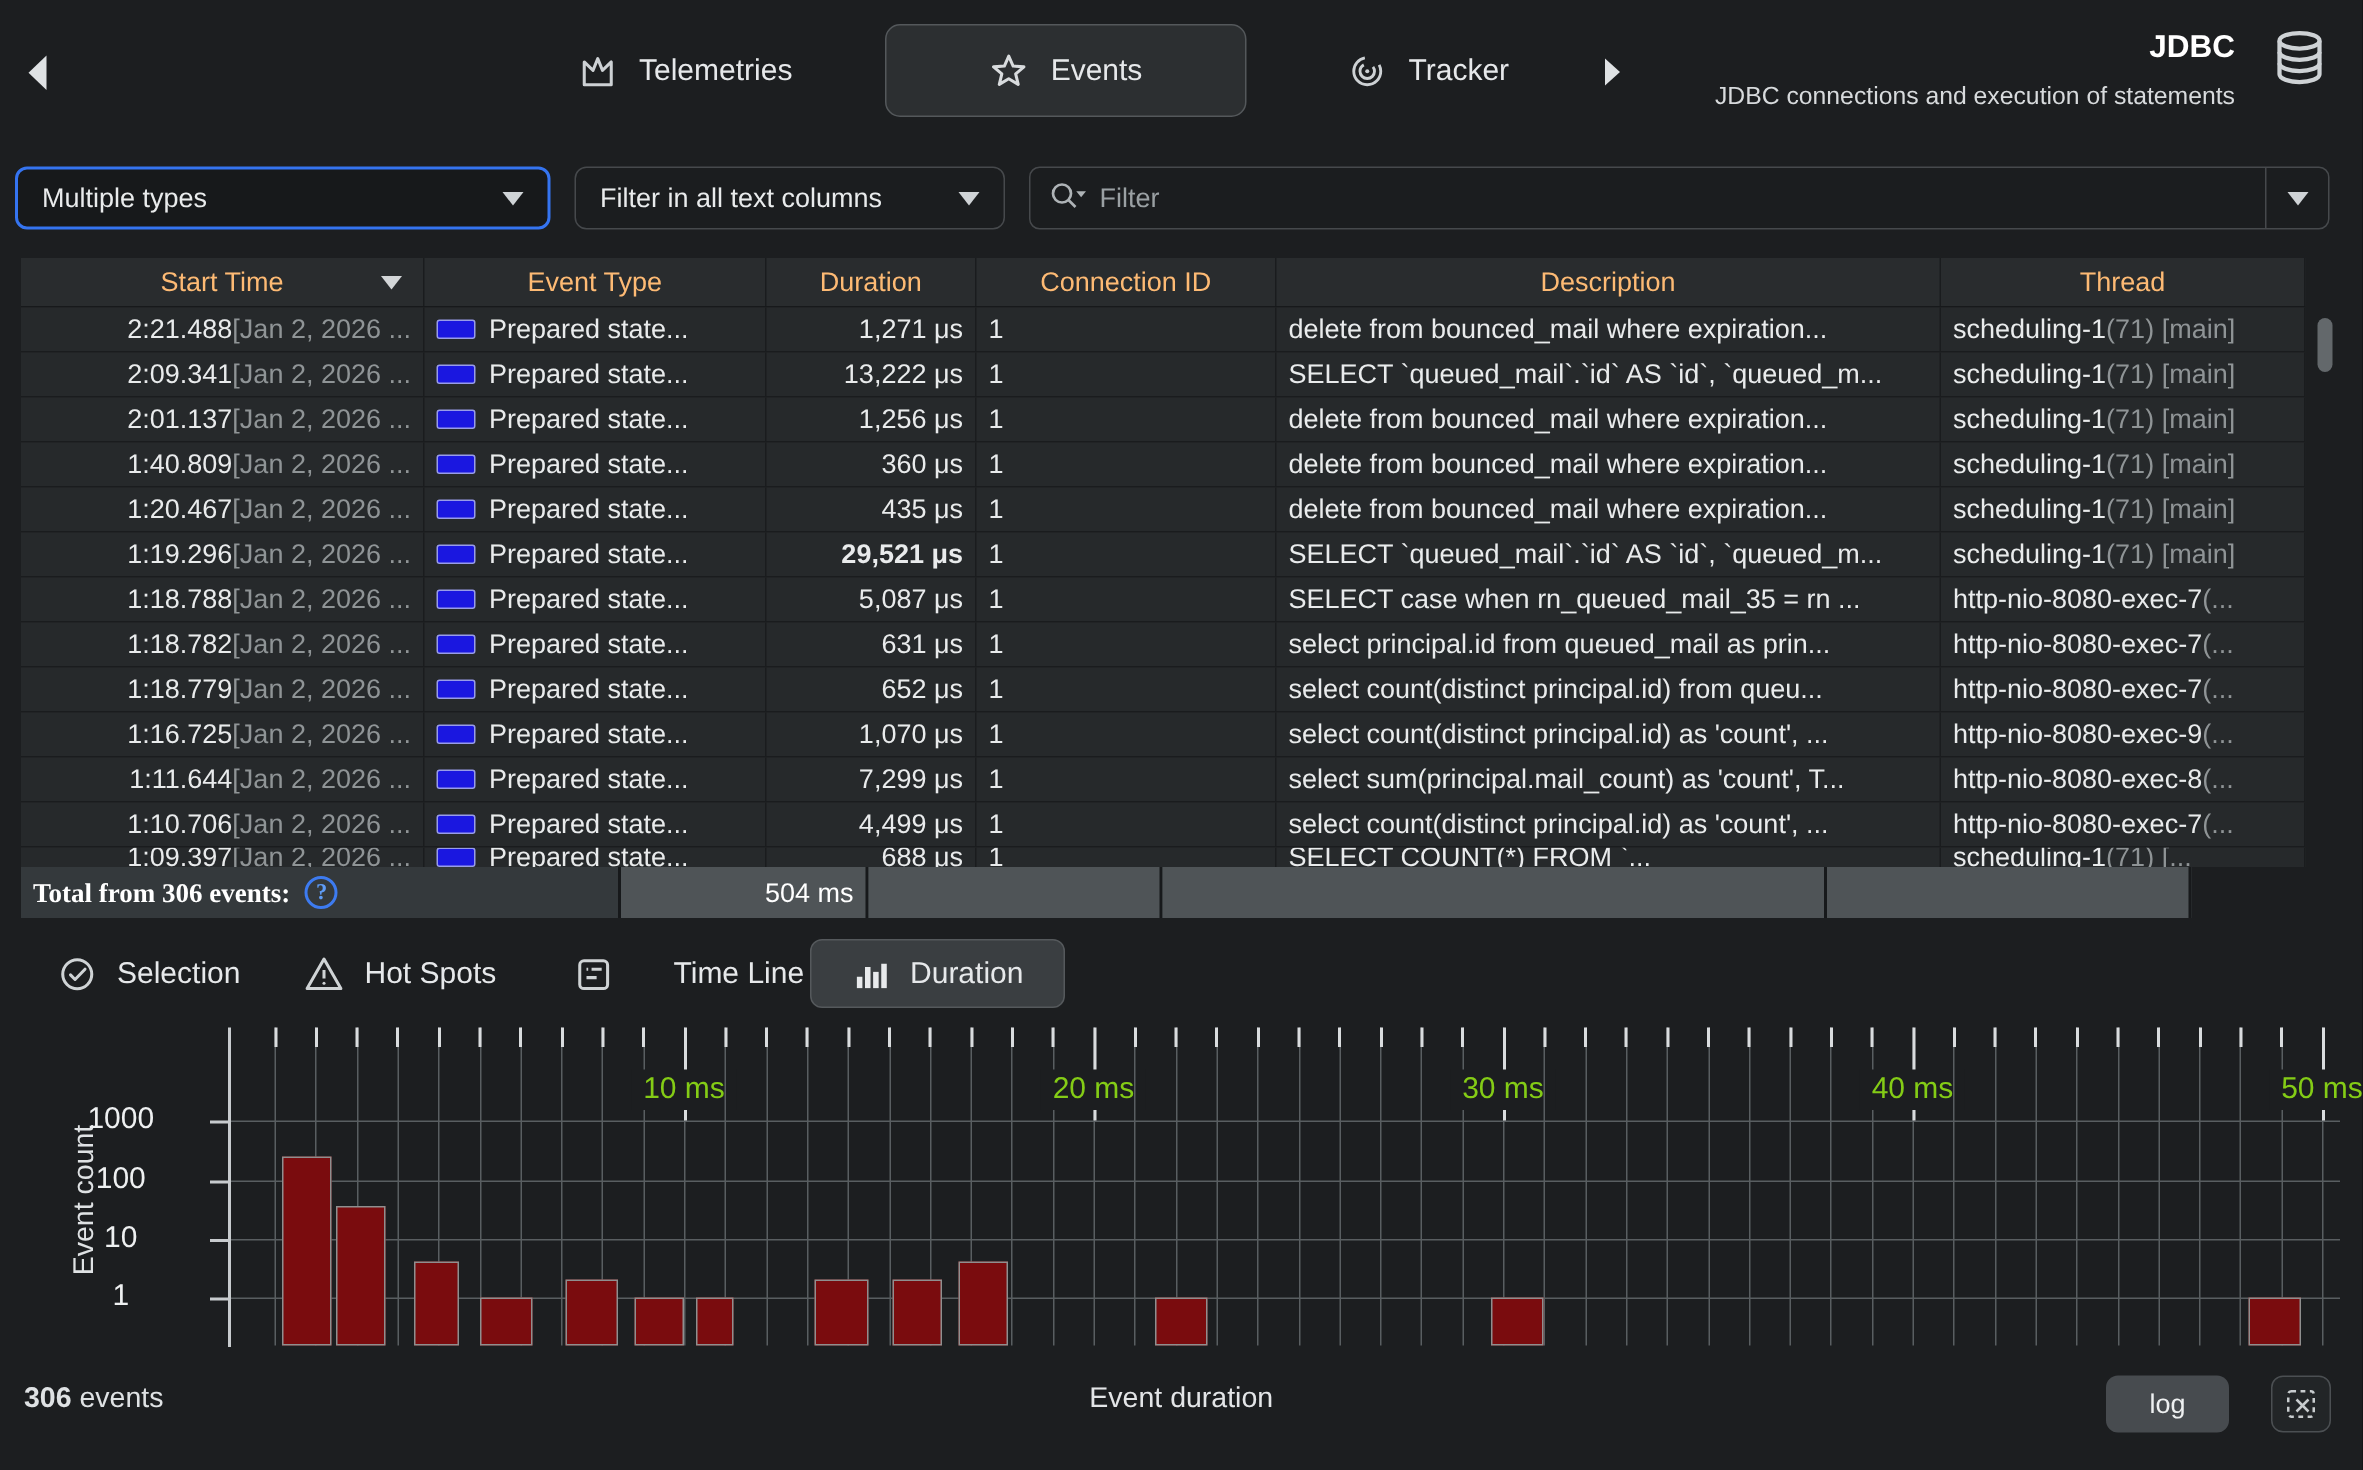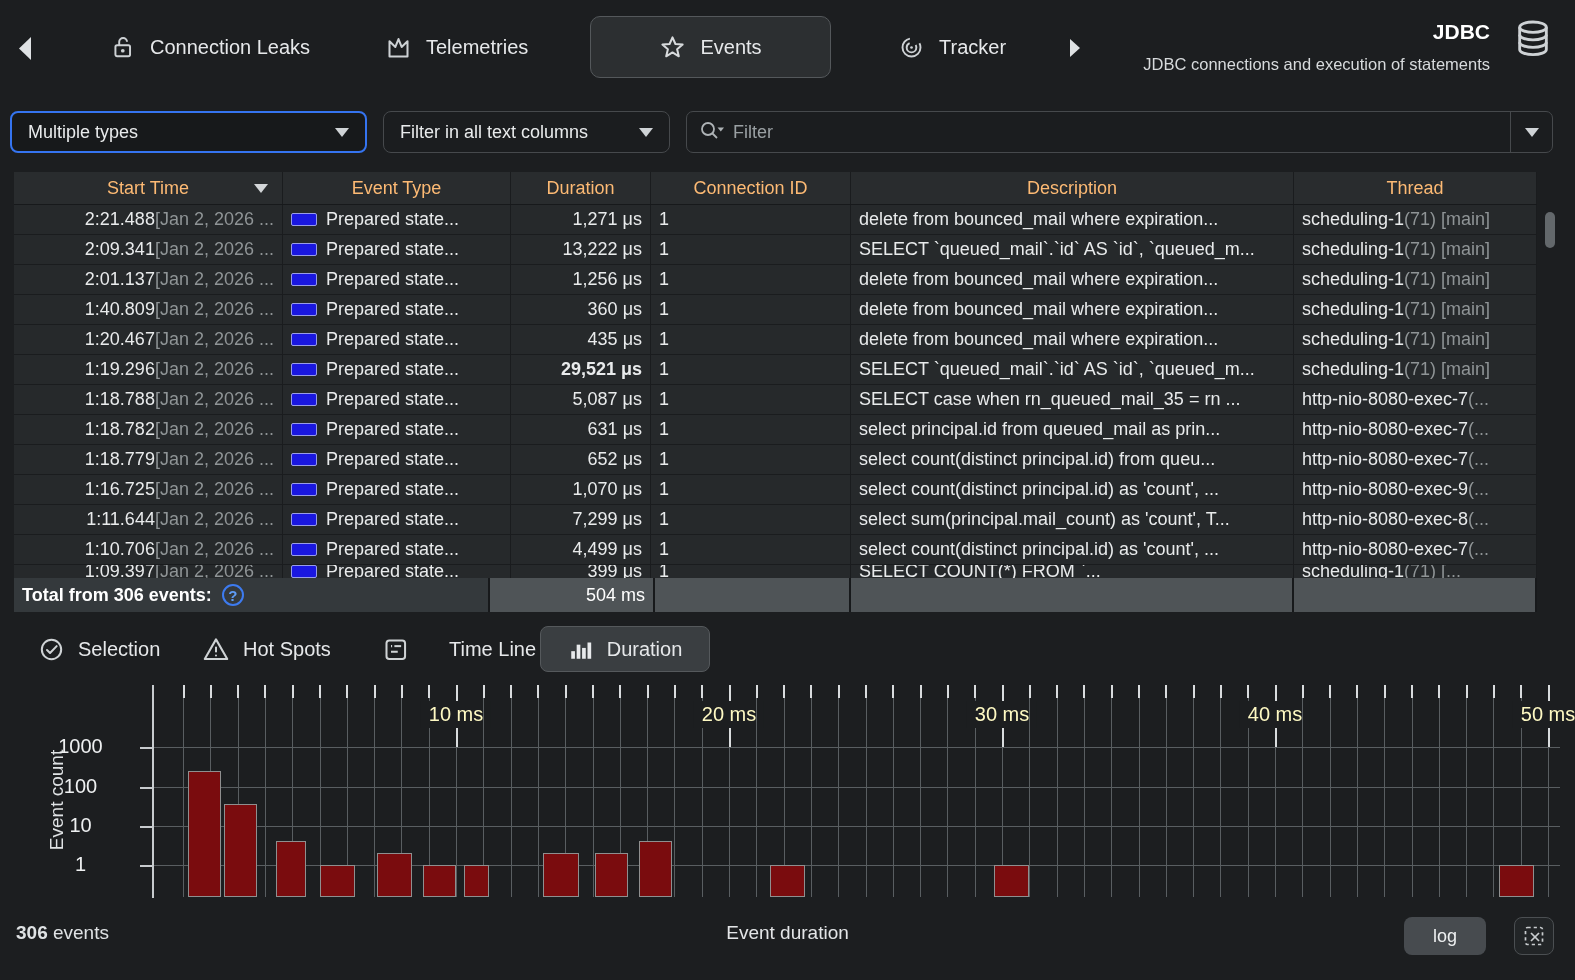--- a/index.html
+++ b/index.html
@@ -60,22 +60,22 @@
   .view-tab { position:absolute; top:626px; height:46px; display:flex; align-items:center; gap:13px;
               font-size:20px; color:#e6e8ea; }
   .view-tab.selected { background:#3a3e41; border:1px solid #55595c; border-radius:8px; justify-content:center; }
 
   
   .plot { position:absolute; left:152px; top:685px; width:1408px; height:215px; }
   .yaxis-line { position:absolute; left:0; top:0; width:2px; height:213px; background:#c7cbce; }
   .vgrid { position:absolute; top:0; width:1px; height:212px; background:#595e61; }
   .hgrid { position:absolute; left:2px; width:1406px; height:1px; background:#595e61; }
   .xtick { position:absolute; top:0; width:2px; background:#d9dcde; }
-  .xtick-label { position:absolute; top:16px; transform:translateX(-50%); background:#1c1e20;
-                 padding:2px 8px; font-size:20px; color:#fef9c3; white-space:nowrap; }
+  .xtick-label { position:absolute; top:28px; transform:translateX(-50%); background:#1c1e20;
+                 padding:2px 8px; font-size:20px; color:#84cc16; white-space:nowrap; }
   .bar { position:absolute; background:#7a0c0e; border:1.5px solid #8f8f8f; }
   .ylab { position:absolute; width:105px; left:28px; text-align:center; font-size:20px; color:#eef0f1; }
   .ytick { position:absolute; left:140px; width:13px; height:2px; background:#c7cbce; }
   .y-axis-title { position:absolute; left:-53px; top:789px; width:220px; text-align:center;
                   transform:rotate(-90deg); font-size:19px; color:#dfe2e4; }
 
   
   .status-left { position:absolute; left:16px; top:922px; font-size:19px; color:#dfe2e4; }
   .status-center { position:absolute; left:50%; transform:translateX(-50%); top:922px; font-size:19px; color:#e3e5e7; }
   .log-btn { position:absolute; left:1404px; top:917px; width:82px; height:38px; background:#474b4f;
@@ -88,30 +88,20 @@
 <body>
 
 <div class="window">
 
   <span class="nav-chevron" style="left:16px; top:36px;">
     <svg width="18" height="25" viewBox="0 0 18 25">
         <polygon points="15,1 3,12.5 15,24" fill="#dfe2e4"></polygon>
       </svg>
   </span>
 
-  <div class="tab" style="left:110px;">
-    <span>
-      <svg width="26" height="27" viewBox="0 0 24 24" fill="none" stroke="#cdd1d4" stroke-width="1.8">
-        <rect x="5" y="10" width="13.5" height="10" rx="1.5"></rect>
-        <path d="M8.5 10 V6.8 a3.6 3.6 0 0 1 7.2 0"></path>
-        <circle cx="11.8" cy="15" r="1.7" fill="#cdd1d4" stroke="none"></circle>
-      </svg>
-    </span>
-    <span>Connection Leaks</span>
-  </div>
 
   <div class="tab" style="left:385px;">
     <span>
       <svg width="27" height="27" viewBox="0 0 24 24" fill="none" stroke="#cdd1d4" stroke-width="1.8" stroke-linejoin="round">
         <path d="M4 20 V6.5 L9.2 11.5 L12 4.5 L14.8 11.5 L20 6.5 V20 Z"></path>
       </svg>
     </span>
     <span>Telemetries</span>
   </div>
 
@@ -476,36 +466,36 @@
         <div class="trow clipped">
           <div class="tcell t-right" style="width: 269px;">
             <span>1:09.397</span>
             <span class="dim"> [Jan 2, 2026 ...</span>
           </div>
           <div class="tcell" style="width: 228px;">
             <span class="ev-icon"></span>
             <span>Prepared state...</span>
           </div>
           <div class="tcell t-right" style="width: 140px;">
-            <span>399 μs</span>
+            <span>688 μs</span>
           </div>
           <div class="tcell" style="width: 200px;">
             <span>1</span>
           </div>
           <div class="tcell" style="width: 443px;">
             <span>SELECT COUNT(*) FROM `...</span>
           </div>
           <div class="tcell" style="width: 243px;">
             <span>scheduling-1</span>
             <span class="dim"> (71) [...</span>
           </div>
         </div>
       </div>
     <div class="total-row" id="totalrow">
-        <div class="tseg first" style="width: 476px;">
+        <div class="tseg first" style="width: 400px; font-family: Liberation Serif, serif;">
           <span>Total from 306 events:</span>
           <span class="help-icon">?</span>
         </div>
         <div class="tseg" style="width: 165px; justify-content: flex-end;">
           <span>504 ms</span>
         </div>
         <div class="tseg" style="width: 196px;"></div>
         <div class="tseg" style="width: 443px;"></div>
         <div class="tseg" style="width: 243px;"></div>
       </div>

